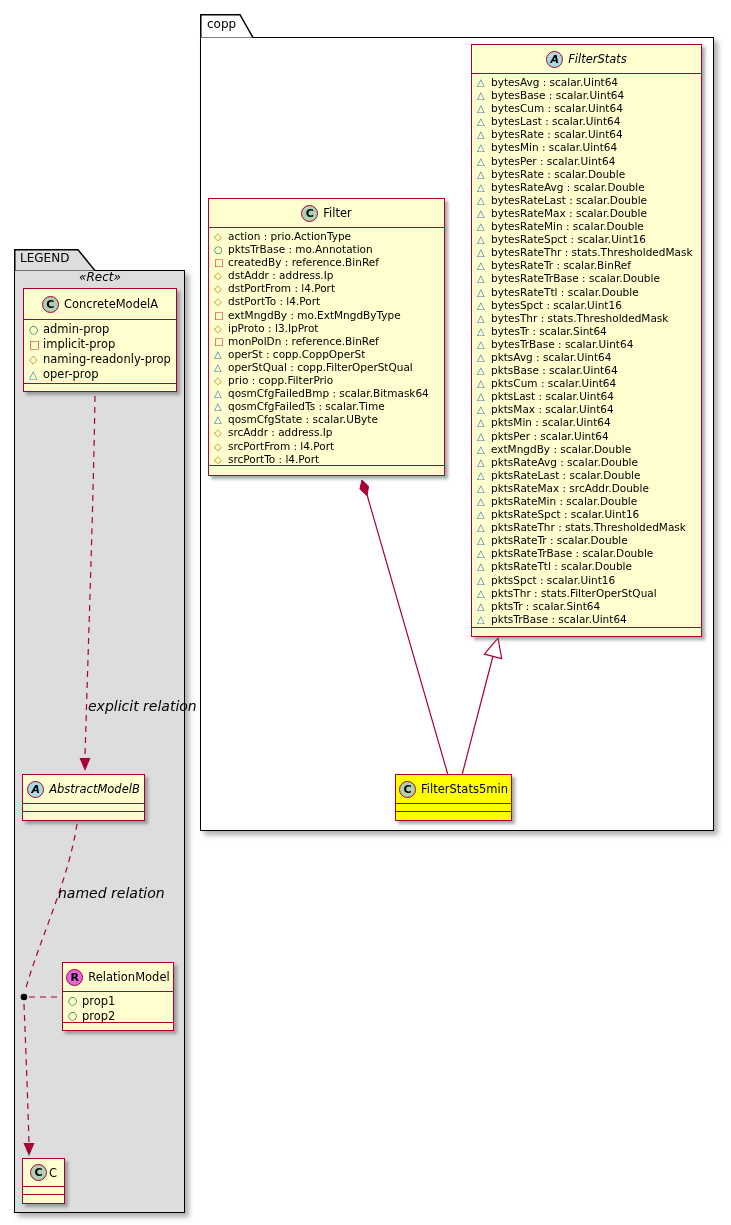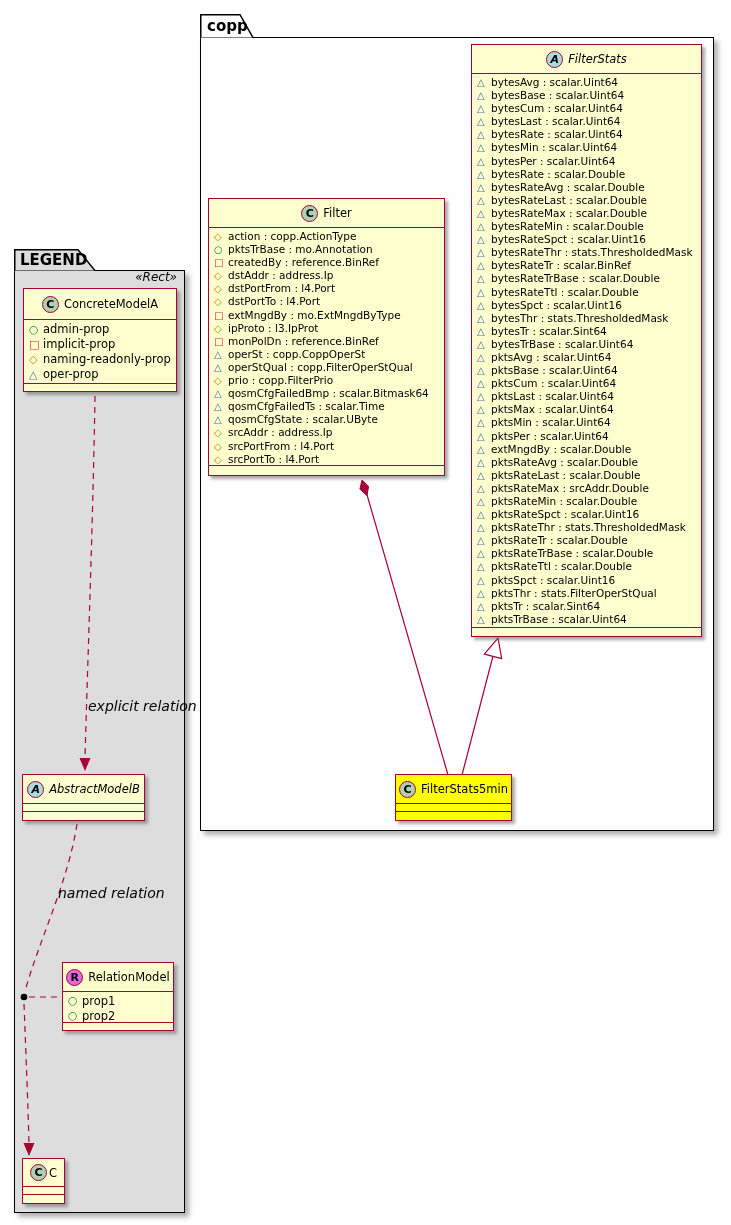--- a/index.html
+++ b/index.html
@@ -7,21 +7,21 @@
     width:731px;height:1225px;position:relative;background:#ffffff;
     font-family:"DejaVu Sans","Liberation Sans",sans-serif;color:#000;
     overflow:hidden;
   }
   
   .pkg-body{position:absolute;box-sizing:border-box;border:1.5px solid #000;z-index:1;
     box-shadow:4px 4px 5px rgba(110,110,110,.55);}
   .pkg-copp{left:200px;top:37px;width:514px;height:794px;background:#ffffff;}
   .pkg-legend{left:14px;top:270px;width:171px;height:943px;background:#dddddd;}
   .pkg-tab{position:absolute;z-index:2;}
-  .pkg-tab-label{position:absolute;z-index:3;font-weight:bold;font-size:15px;}
+  .pkg-tab-label{position:absolute;z-index:3;font-weight:normal;font-size:12px;}
   
   .uml-class{position:absolute;box-sizing:border-box;z-index:3;
     background:#FEFECE;border:1.5px solid #A80036;
     box-shadow:3px 3px 3px rgba(110,110,110,.6);}
   .uml-class.hl{background:#FFFF00;}
   .cls-header{display:flex;align-items:center;justify-content:center;gap:5px;
     box-sizing:border-box;font-size:11.5px;}
   .cls-header.it{font-style:italic;}
   .spot{display:flex;align-items:center;justify-content:center;flex:0 0 auto;
     width:17px;height:17px;border-radius:50%;border:1.2px solid #A80036;
@@ -263,21 +263,21 @@
 <div class="uml-class" style="left:208px;top:198px;width:237px;">
   <div class="cls-header" style="height:28px;">
     <span class="spot spot-C">
         <span>C</span>
       </span>
     <span>Filter</span>
   </div>
   <div class="compartment attrs attrs-sm" style="height:238px;">
       <div class="attr-row">
         <span class="attr-icon icon-diamond">◇</span>
-        <span>action : copp.ActionType</span>
+        <span>action : prio.ActionType</span>
       </div>
       <div class="attr-row">
         <span class="attr-icon icon-circle">○</span>
         <span>pktsTrBase : mo.Annotation</span>
       </div>
       <div class="attr-row">
         <span class="attr-icon icon-square">□</span>
         <span>createdBy : reference.BinRef</span>
       </div>
       <div class="attr-row">
@@ -348,21 +348,21 @@
   <div class="cls-header" style="height:28px;">
     <span class="spot spot-C">
         <span>C</span>
       </span>
     <span>FilterStats5min</span>
   </div>
   <div class="compartment" style="height:8px;"></div>
   <div class="compartment" style="height:9px;"></div>
 </div>
 
-<div class="stereo" style="left:23px;top:270px;width:154px;text-align:right;">«Rect»</div>
+<div class="stereo" style="left:23px;top:270px;width:154px;">«Rect»</div>
 
 <div class="uml-class" style="left:23px;top:288px;width:154px;">
   <div class="cls-header" style="height:30px;">
     <span class="spot spot-C">
         <span>C</span>
       </span>
     <span>ConcreteModelA</span>
   </div>
   <div class="compartment attrs attrs-lg" style="height:64px;">
       <div class="attr-row">

